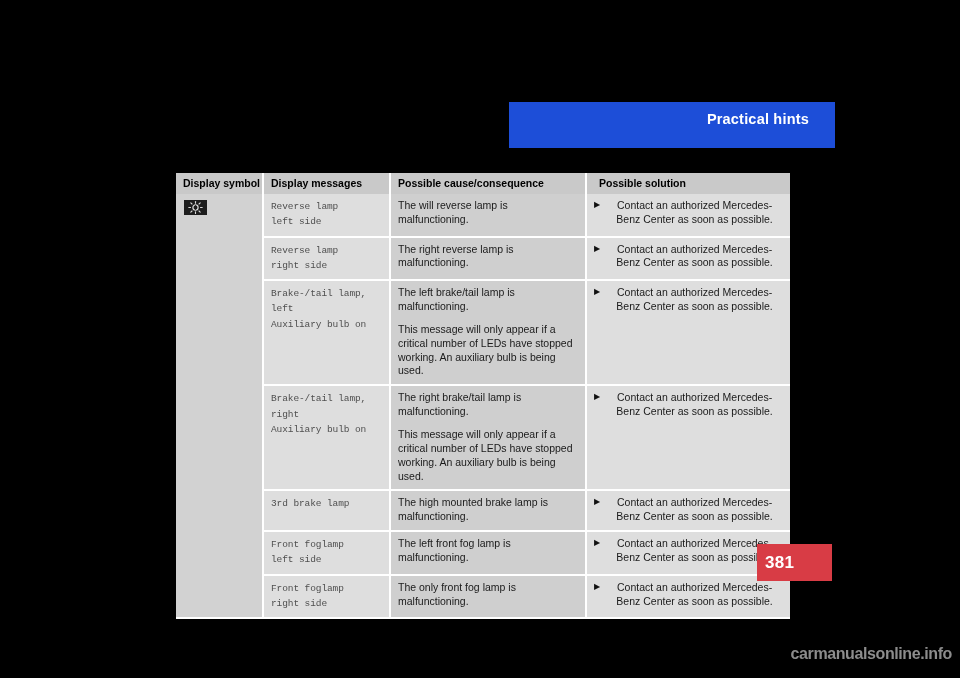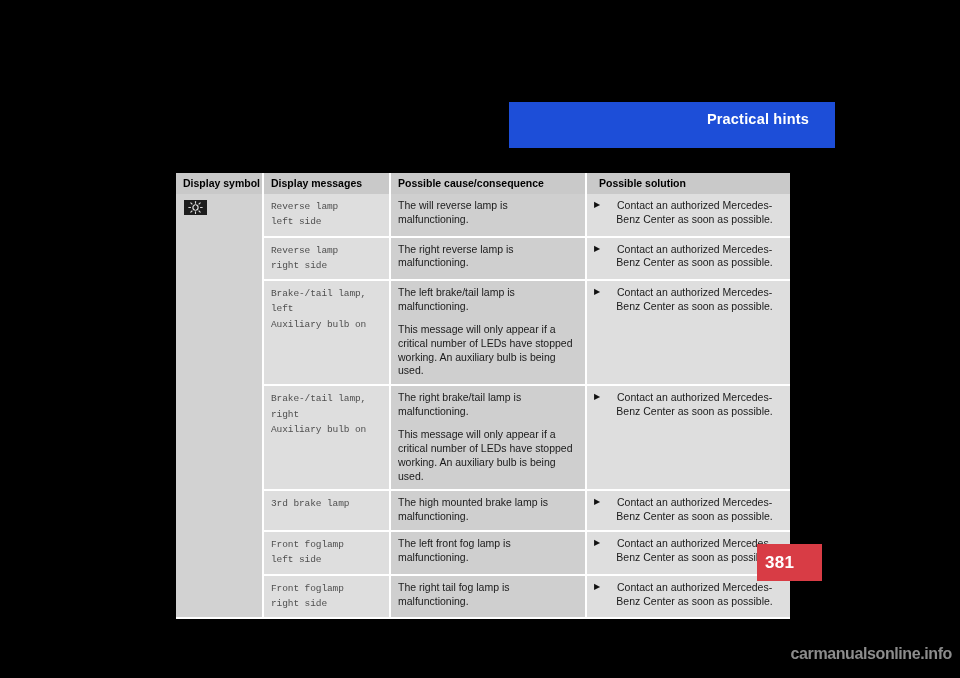--- a/index.html
+++ b/index.html
@@ -119,21 +119,21 @@
     display: block;
     margin: 1px 0 0 1px;
   }
   .lamp-icon svg { display: block; position: absolute; left: 4px; top: 1px; }
 
   
   #page-badge {
     position: absolute;
     left: 757px;
     top: 544px;
-    width: 65px;
+    width: 75px;
     height: 37px;
     background: #d83c45;
   }
   #page-number {
     position: absolute;
     left: 8px;
     top: 9px;
     color: #ffffff;
     font-size: 17px;
     font-weight: bold;
@@ -269,21 +269,21 @@
             <div class="sol-item">
               <span class="sol-arrow">▶</span>
               <span class="sol-text">Contact an authorized Mercedes-Benz Center as soon as possible.</span>
             </div>
           </td>
         </tr>
         <tr>
           <td class="col-msg"><span class="msg-text">Front foglamp
 right side</span></td>
           <td class="col-cause">
-            <p class="cause-p">The right tail fog lamp is malfunctioning.</p>
+            <p class="cause-p">The only front fog lamp is malfunctioning.</p>
           </td>
           <td class="col-sol last">
             <div class="sol-item">
               <span class="sol-arrow">▶</span>
               <span class="sol-text">Contact an authorized Mercedes-Benz Center as soon as possible.</span>
             </div>
           </td>
         </tr>
       </tbody>
   </table>

